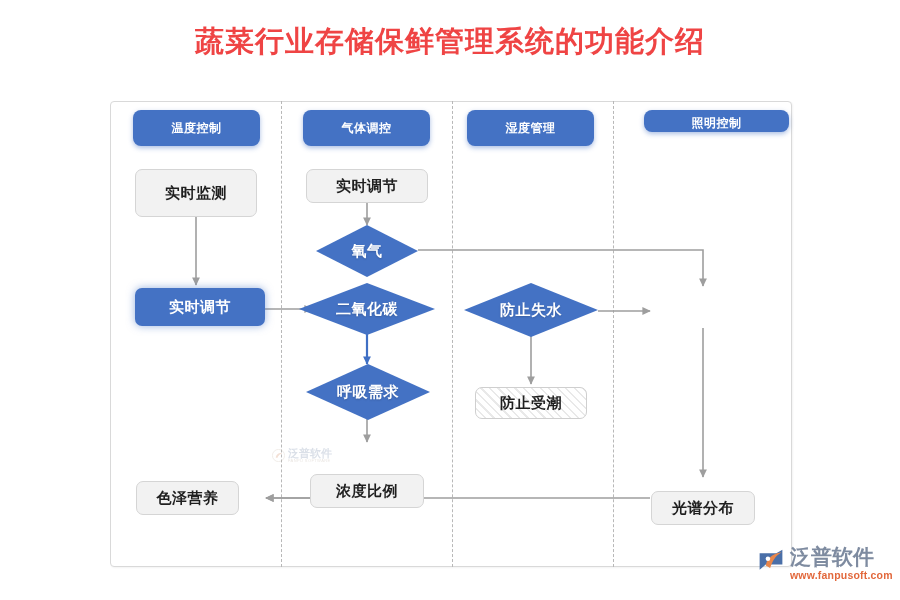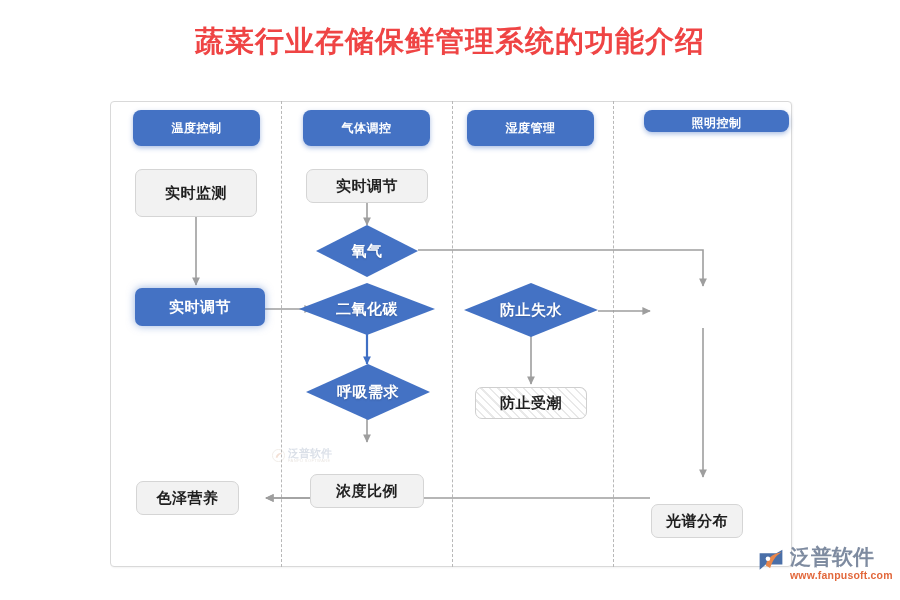--- a/index.html
+++ b/index.html
@@ -221,21 +221,21 @@
   <div class="node diamond" style="left:464px; top:283px; width:134px; height:54px;">
     <span class="dshape"></span>
     <span class="dtext">防止失水</span>
   </div>
 
   <div class="node hatch" style="left:475px; top:387px; width:112px; height:32px;">
     <span>防止受潮</span>
   </div>
 
 
-  <div class="node grey" style="left:651px; top:504px; width:92px; height:34px;">
+  <div class="node grey" style="left:651px; top:491px; width:104px; height:34px;">
     <span>光谱分布</span>
   </div>
 
   <div class="wm-mid">
     <svg width="13" height="13" viewBox="0 0 32 32">
       <circle cx="16" cy="16" r="15" fill="none" stroke="#c8b6a6" stroke-width="2"></circle>
       <path d="M9,21 C12,9 22,9 25,11 C19,12 16,16 13,22 z" fill="#d89a78"></path>
     </svg>
     <div style="display:flex;flex-direction:column;line-height:1;">
       <span class="wm-txt">泛普软件</span>

